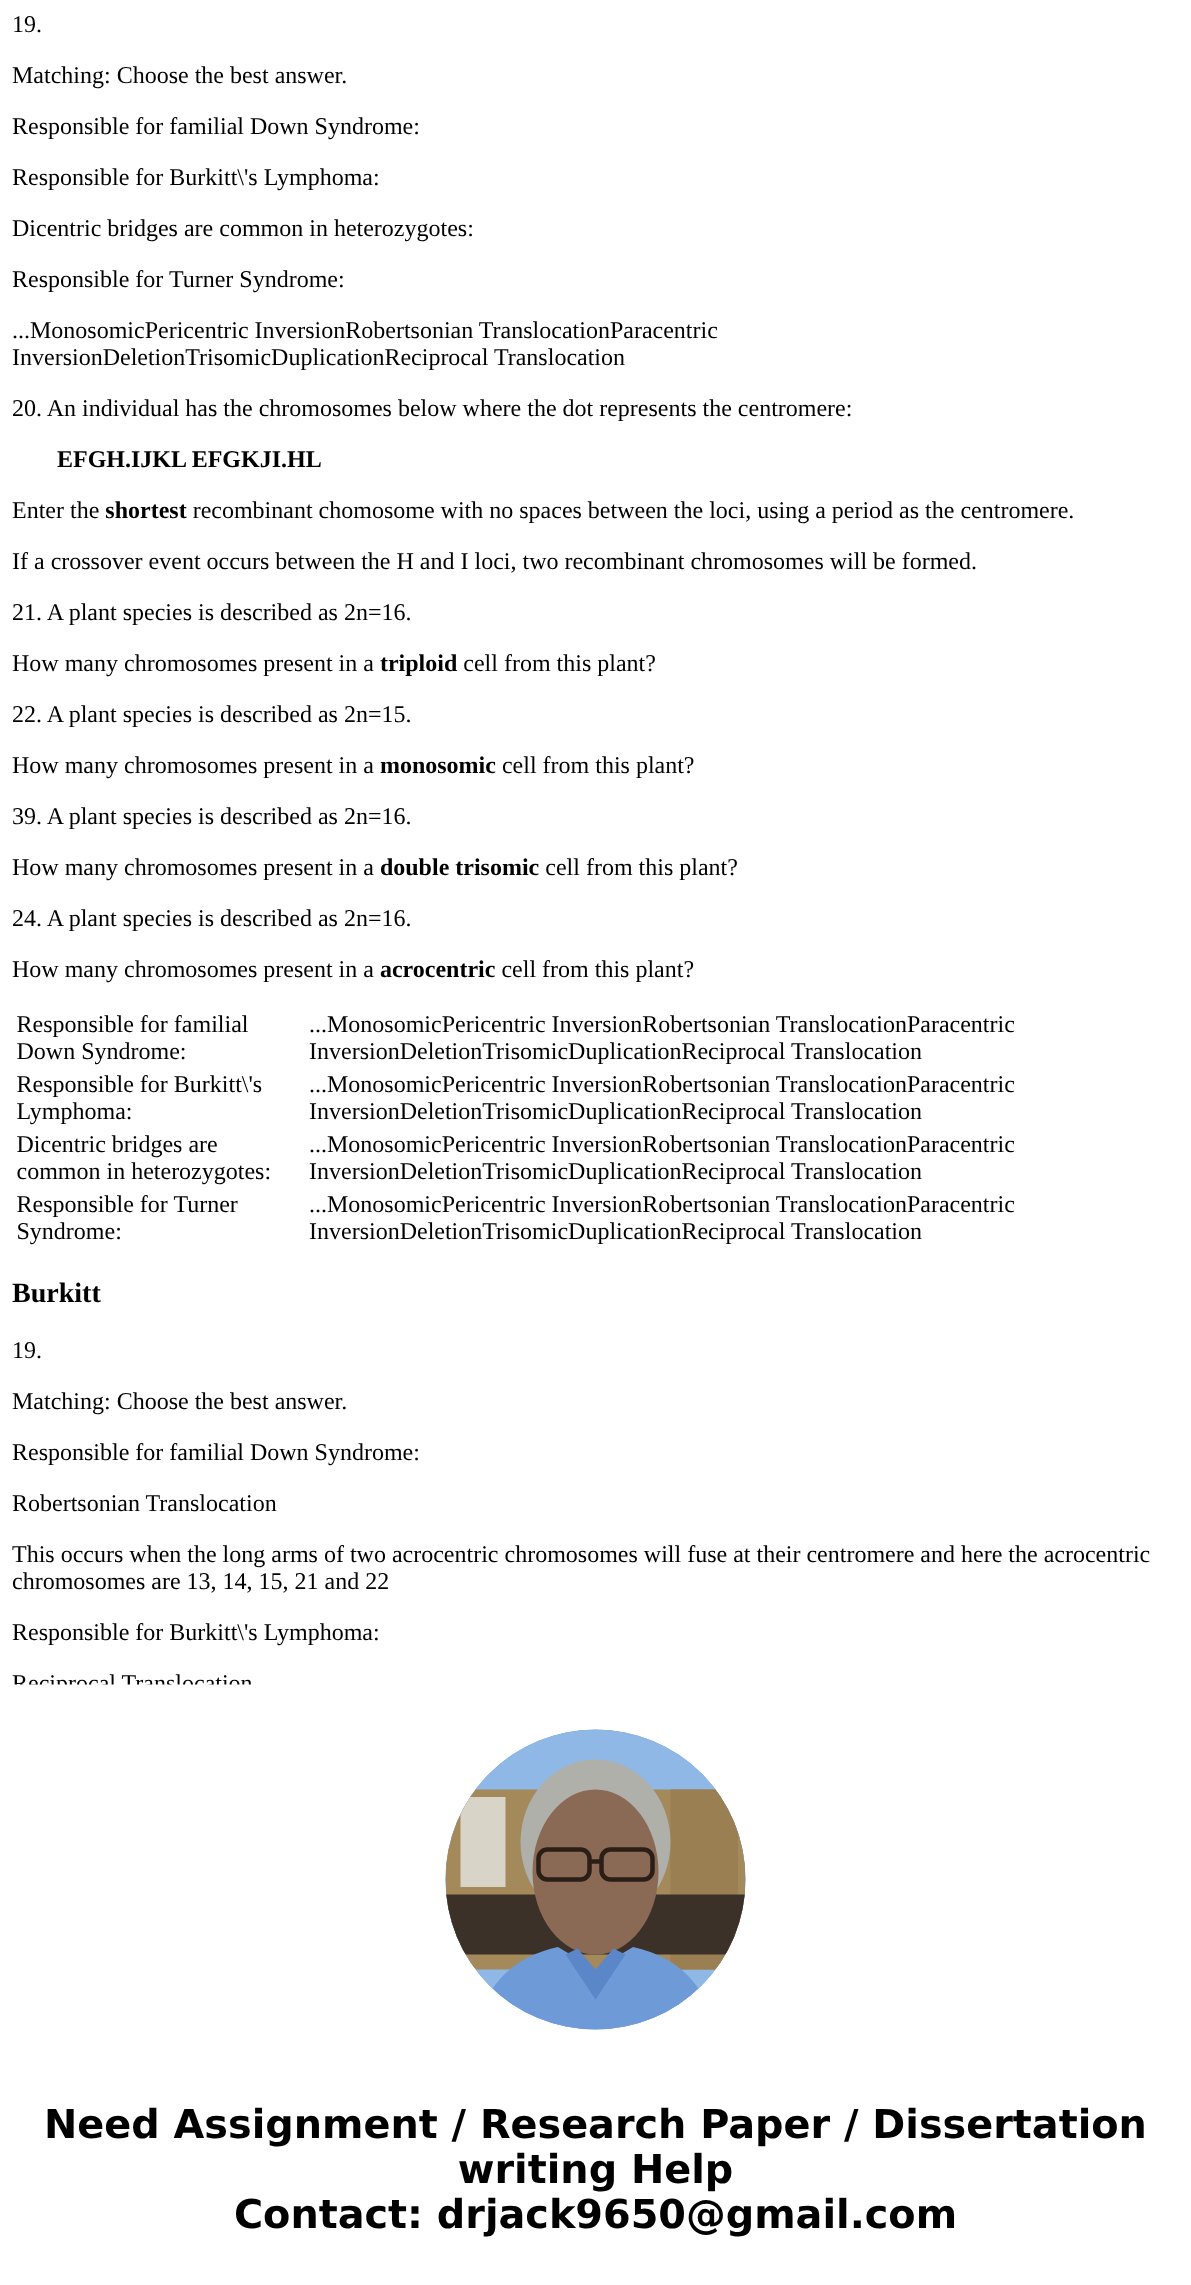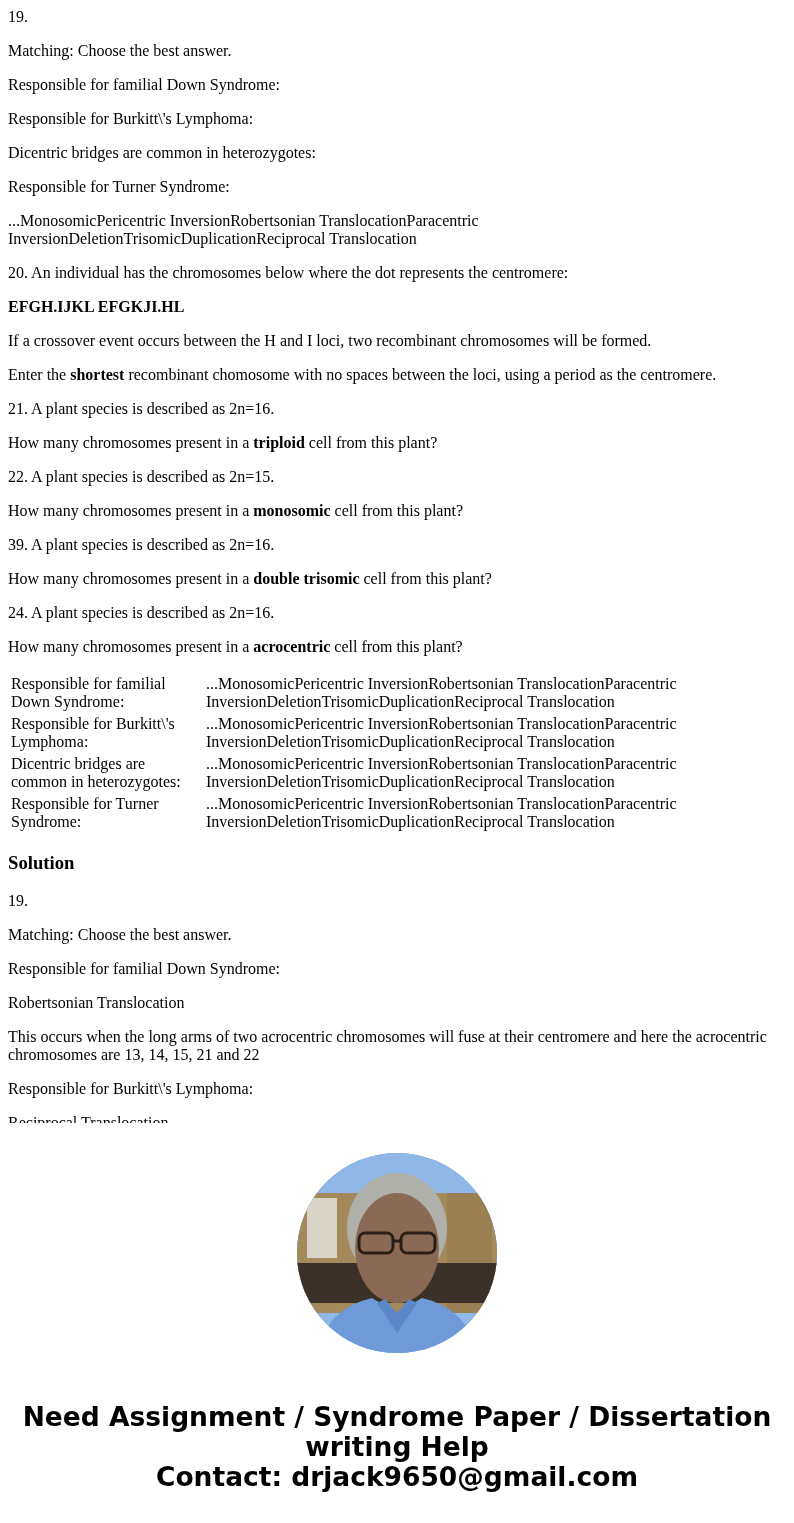--- a/index.html
+++ b/index.html
@@ -15,21 +15,21 @@
   .content {
     position: absolute;
     left: 8px;
     top: 0;
     width: 778px;
     height: 1123px;
     overflow: hidden;
   }
   p { margin: 16px 0; line-height: 18px; }
   p.first { margin-top: 8px; }
-  .bold { font-weight: bold; }
+  .bold { font-weight: bold; margin-left: 30px; }
   table.match {
     border-collapse: separate;
     border-spacing: 2px;
     margin: 16px 0 0 0;
   }
   table.match td {
     vertical-align: top;
     padding: 1px;
     line-height: 18px;
   }
@@ -70,22 +70,22 @@
   <p class="first">19.</p>
   <p>Matching: Choose the best answer.</p>
   <p>Responsible for familial Down Syndrome:</p>
   <p>Responsible for Burkitt\'s Lymphoma:</p>
   <p>Dicentric bridges are common in heterozygotes:</p>
   <p>Responsible for Turner Syndrome:</p>
   <p style="width:480px;">...MonosomicPericentric InversionRobertsonian TranslocationParacentric InversionDeletionTrisomicDuplicationReciprocal Translocation</p>
 
   <p>20. An individual has the chromosomes below where the dot represents the centromere:</p>
   <p class="bold">EFGH.IJKL EFGKJI.HL</p>
+  <p><span>Enter the </span><b>shortest</b><span> recombinant chomosome with no spaces between the loci, using a period as the centromere.</span></p>
   <p>If a crossover event occurs between the H and I loci, two recombinant chromosomes will be formed.</p>
-  <p><span>Enter the </span><b>shortest</b><span> recombinant chomosome with no spaces between the loci, using a period as the centromere.</span></p>
 
   <p>21. A plant species is described as 2n=16.</p>
   <p><span>How many chromosomes present in a </span><b>triploid</b><span> cell from this plant?</span></p>
   <p>22. A plant species is described as 2n=15.</p>
   <p><span>How many chromosomes present in a </span><b>monosomic</b><span> cell from this plant?</span></p>
   <p>39. A plant species is described as 2n=16.</p>
   <p><span>How many chromosomes present in a </span><b>double trisomic</b><span> cell from this plant?</span></p>
   <p>24. A plant species is described as 2n=16.</p>
   <p style="margin-bottom:0;"><span>How many chromosomes present in a </span><b>acrocentric</b><span> cell from this plant?</span></p>
 
@@ -103,21 +103,21 @@
       <td class="q">Dicentric bridges are common in heterozygotes:</td>
       <td style="width:480px;">...MonosomicPericentric InversionRobertsonian TranslocationParacentric InversionDeletionTrisomicDuplicationReciprocal Translocation</td>
     </tr>
     <tr>
       <td class="q">Responsible for Turner Syndrome:</td>
       <td style="width:480px;">...MonosomicPericentric InversionRobertsonian TranslocationParacentric InversionDeletionTrisomicDuplicationReciprocal Translocation</td>
     </tr>
   </tbody>
     </table>
 
-  <h3>Solution</h3>
+  <h3>Burkitt</h3>
   <p>19.</p>
   <p>Matching: Choose the best answer.</p>
   <p>Responsible for familial Down Syndrome:</p>
   <p>Robertsonian Translocation</p>
   <p>This occurs when the long arms of two acrocentric chromosomes will fuse at their centromere and here the acrocentric chromosomes are 13, 14, 15, 21 and 22</p>
   <p>Responsible for Burkitt\'s Lymphoma:</p>
   <p>Reciprocal Translocation</p>
 </div>
 
 <div class="photo">
@@ -131,15 +131,15 @@
     <ellipse cx="100" cy="95" rx="42" ry="55" fill="#8a6a55"></ellipse>
     <rect x="62" y="80" width="34" height="20" rx="6" fill="none" stroke="#2a1e16" stroke-width="3"></rect>
     <rect x="104" y="80" width="34" height="20" rx="6" fill="none" stroke="#2a1e16" stroke-width="3"></rect>
     <line x1="96" y1="88" x2="104" y2="88" stroke="#2a1e16" stroke-width="3"></line>
     <path d="M20 200 Q30 155 75 145 L100 160 L125 145 Q170 155 180 200 Z" fill="#6e9ad8"></path>
     <path d="M80 150 L100 180 L120 150 L112 146 L100 160 L88 146 Z" fill="#5b87c8"></path>
   </svg>
 </div>
 
 <div class="promo">
-  <div>Need Assignment / Syndrome Paper / Dissertation writing Help</div>
+  <div>Need Assignment / Research Paper / Dissertation writing Help</div>
   <div>Contact: drjack9650@gmail.com</div>
 </div>
 
 </body></html>

